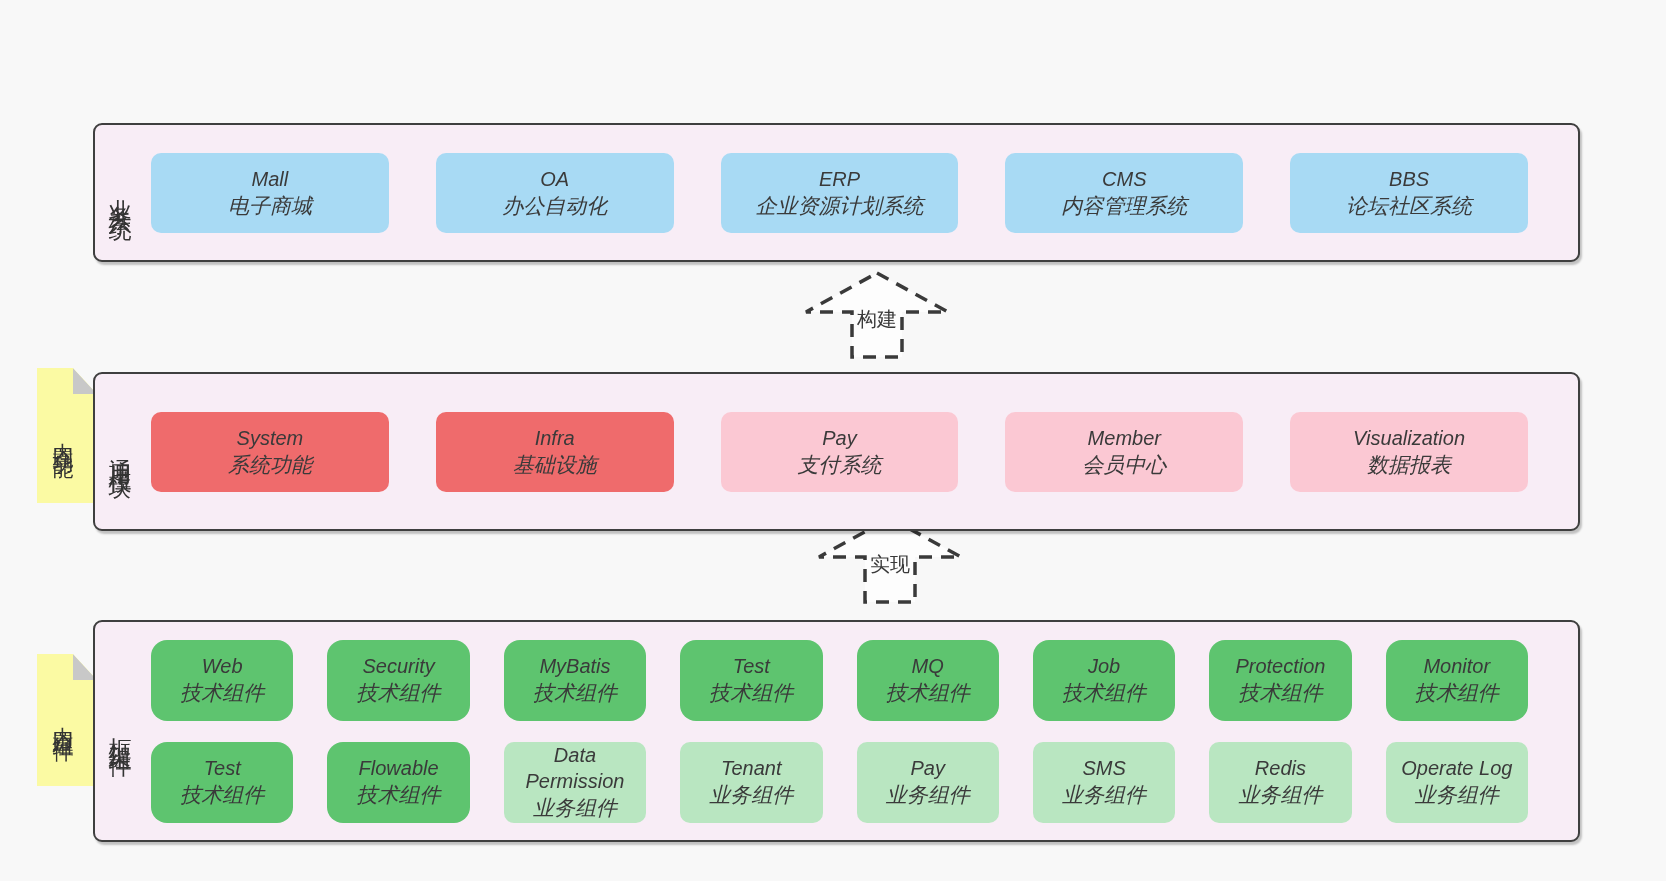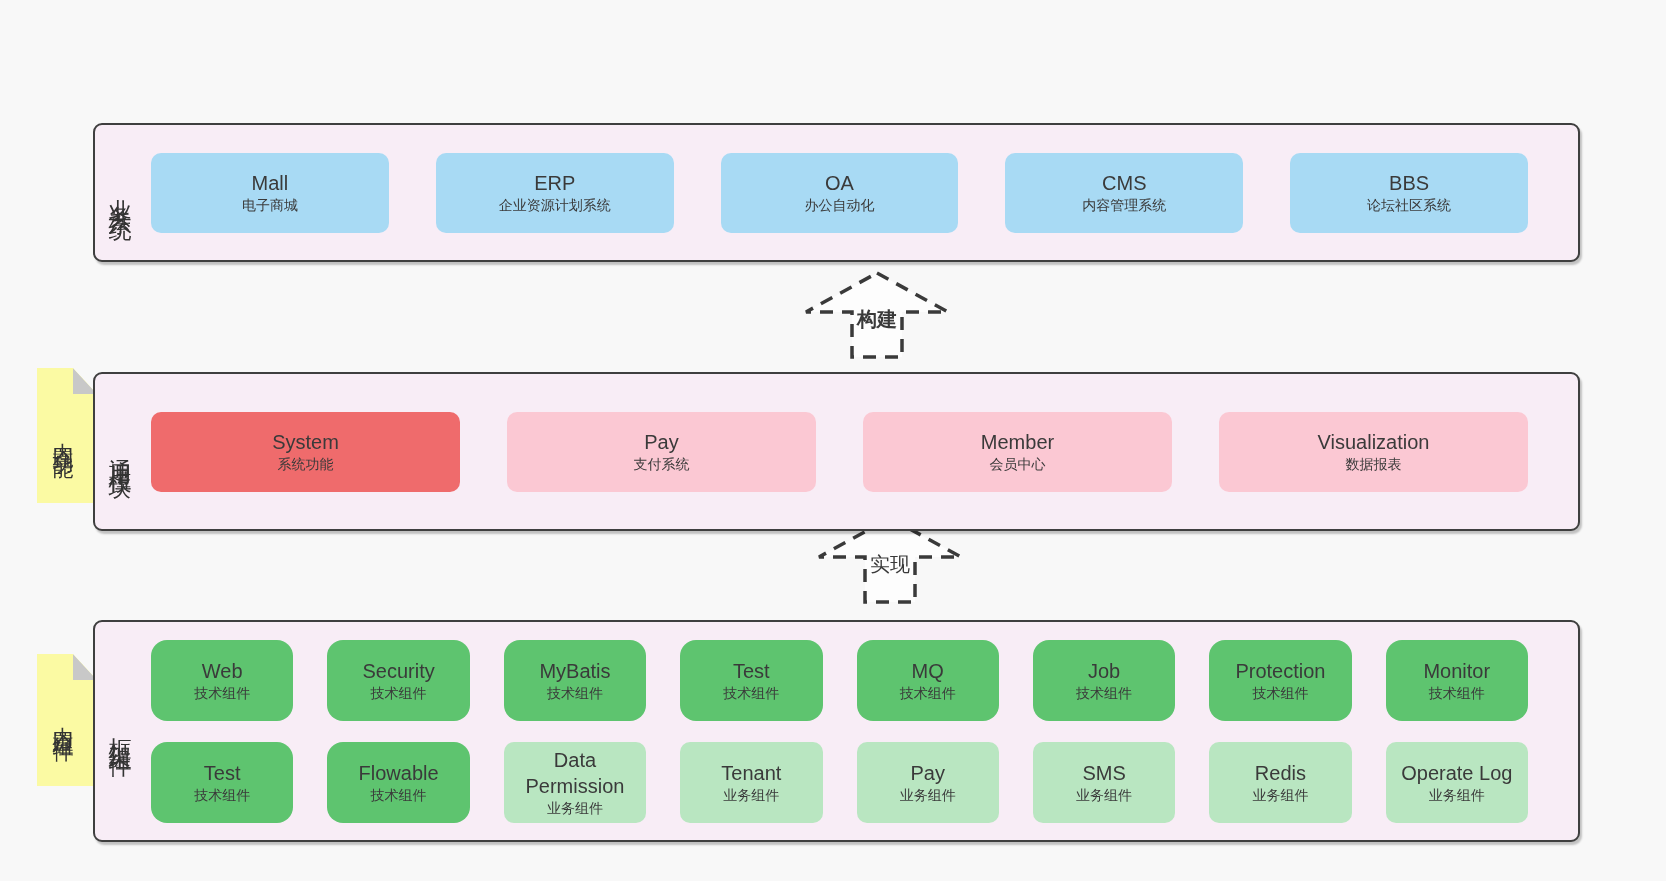--- a/index.html
+++ b/index.html
@@ -48,38 +48,38 @@
   }
   .rows {
     flex: 1;
     display: flex;
     flex-direction: column;
     justify-content: center;
     gap: 21px;
     padding-right: 50px;
     padding-left: 4px;
   }
-  .row { display: flex; }
+  .row { display: flex; font-style: italic; }
   .row.cols6 { gap: 47px; height: 80px; }
   .row.cols8 { gap: 34px; height: 81px; }
 
   
   .box {
     flex: 1 1 0;
     border-radius: 10px;
     display: flex;
     flex-direction: column;
     align-items: center;
     justify-content: center;
     text-align: center;
     line-height: 1.3;
     padding: 2px 6px;
   }
   .box-title    { font-size: 20px; }
-  .box-subtitle { font-size: 14px; }
+  .box-subtitle { font-size: 21px; }
   .box.blue        { background: var(--blue); }
   .box.red         { background: var(--red); }
   .box.pink        { background: var(--pink); }
   .box.green       { background: var(--green); border-radius: 16px; }
   .box.green-light { background: var(--green-light); }
 
   
   .sticky-tab {
     position: absolute;
     left: 37px;
@@ -108,21 +108,21 @@
     top: 0;
     right: 0;
     width: 24px;
     height: 26px;
     background: var(--fold);
     clip-path: polygon(0 0, 100% 100%, 0 100%);
   }
 
   
   .arrow-wrap { position: absolute; z-index: 1; }
-  .arrow-wrap.a1 { left: 802px; top: 270px; font-weight: bold; }
+  .arrow-wrap.a1 { left: 802px; top: 270px; }
   .arrow-wrap.a2 { left: 815px; top: 515px; }
   .arrow-label-text {
     font-size: 20px;
     fill: var(--text);
     font-family: "Liberation Sans", "DejaVu Sans", sans-serif;
   }
 </style>
 </head>
 <body>
 
@@ -142,26 +142,26 @@
     <div class="vlabel-col">
       <span class="vlabel">业务系统</span>
     </div>
     <div class="rows">
       <div class="row cols6">
         <div class="box blue">
           <div class="box-title">Mall</div>
           <div class="box-subtitle">电子商城</div>
         </div>
         <div class="box blue">
+          <div class="box-title">OA</div>
+          <div class="box-subtitle">办公自动化</div>
+        </div>
+        <div class="box blue">
           <div class="box-title">ERP</div>
           <div class="box-subtitle">企业资源计划系统</div>
-        </div>
-        <div class="box blue">
-          <div class="box-title">OA</div>
-          <div class="box-subtitle">办公自动化</div>
         </div>
         <div class="box blue">
           <div class="box-title">CMS</div>
           <div class="box-subtitle">内容管理系统</div>
         </div>
         <div class="box blue">
           <div class="box-title">BBS</div>
           <div class="box-subtitle">论坛社区系统</div>
         </div>
       </div>
@@ -178,20 +178,24 @@
   <div class="section modules">
     <div class="vlabel-col">
       <span class="vlabel">通用模块</span>
     </div>
     <div class="rows">
       <div class="row cols6">
         <div class="box red">
           <div class="box-title">System</div>
           <div class="box-subtitle">系统功能</div>
         </div>
+        <div class="box red">
+          <div class="box-title">Infra</div>
+          <div class="box-subtitle">基础设施</div>
+        </div>
         <div class="box pink">
           <div class="box-title">Pay</div>
           <div class="box-subtitle">支付系统</div>
         </div>
         <div class="box pink">
           <div class="box-title">Member</div>
           <div class="box-subtitle">会员中心</div>
         </div>
         <div class="box pink">
           <div class="box-title">Visualization</div>

